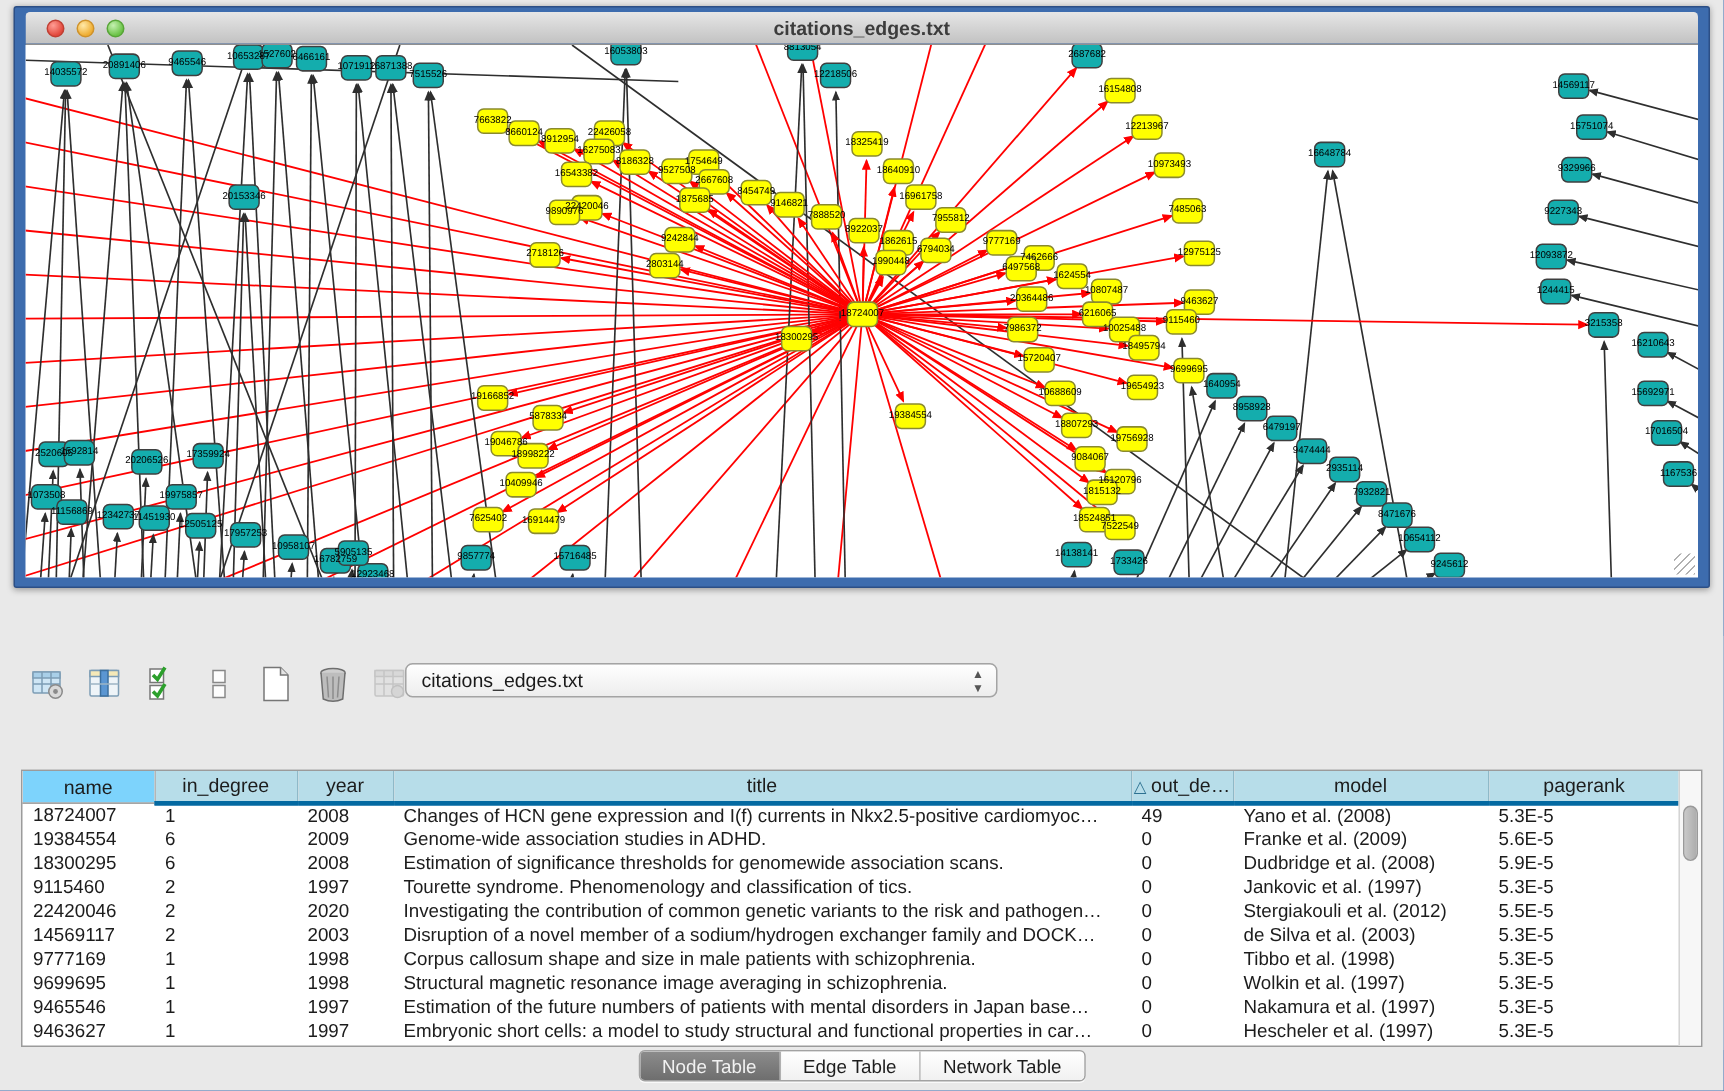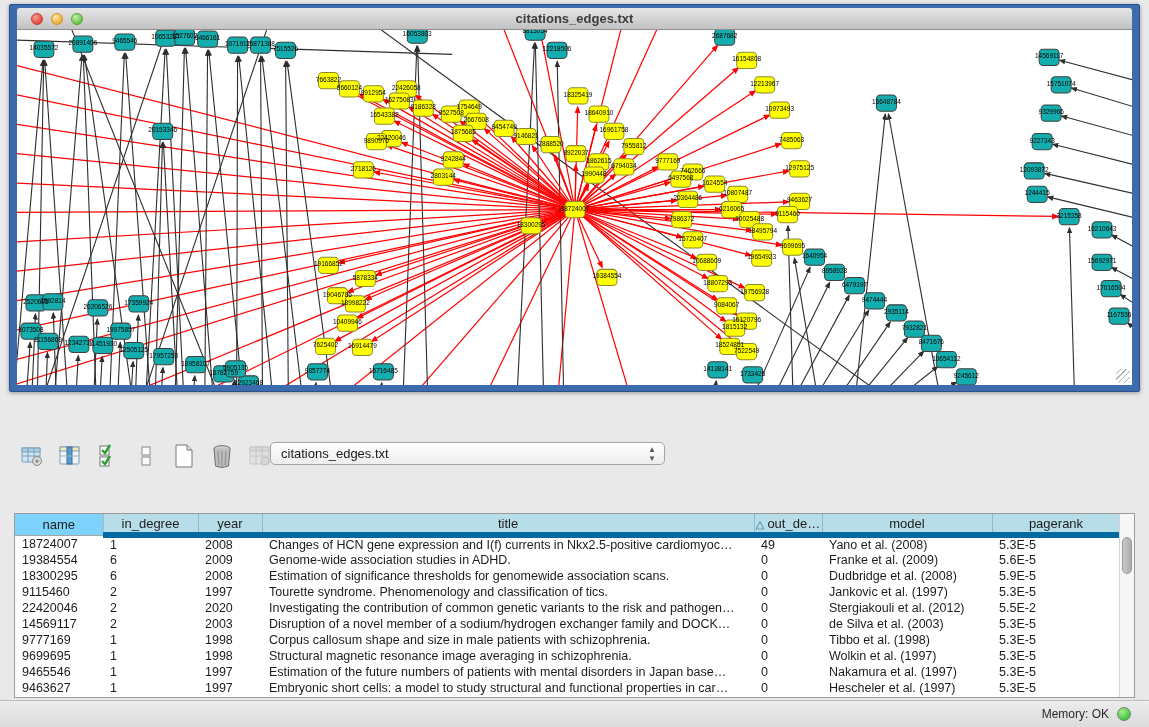--- a/index.html
+++ b/index.html
@@ -46,21 +46,21 @@
   .fx-label { font-size:15px; font-style:italic; color:#222; font-family:"Liberation Serif", serif; }
   .table-select { position:absolute; left:270px; top:18px; width:395px; height:23px;
     background:linear-gradient(#ffffff,#ededed); border:1px solid #a4a4a4; border-radius:5px;
     font-size:13px; color:#1a1a1a; display:flex; align-items:center; padding:0 10px; }
   .select-arrows { position:absolute; right:8px; top:2px; font-size:8px; color:#555; line-height:9px; text-align:center; }
 
   .table-wrap { position:absolute; left:14px; top:89px; width:1121px; height:185px;
     background:#fff; border:1px solid #9b9b9b; }
   table.data { border-collapse:collapse; table-layout:fixed; width:1105px; }
   table.data th { height:21px; font-size:13px; font-weight:normal; color:#1c1c1c;
-    background:#b7dde9; border-right:1px solid #8fb9c8; border-bottom:6px solid #0369a1; text-align:center;
+    background:#b7dde9; border-right:1px solid #8fb9c8; border-bottom:3px solid #0369a1; text-align:center;
     overflow:hidden; white-space:nowrap; }
   table.data th.plain { background:#7dd3fc; border-right:1px solid #b5b5b5; border-bottom:1px solid #a5a5a5; }
   table.data td { height:16px; font-size:12.5px; color:#1c1c1c; padding:0 0 0 7px;
     overflow:hidden; white-space:nowrap; }
   .sort-tri { color:#2d7191; font-size:11px; }
   .vscroll { position:absolute; right:0; top:0; width:15px; height:100%;
     background:#f7f7f7; border-left:1px solid #d4d4d4; }
   .vscroll .thumb { position:absolute; left:2px; top:23px; width:10px; height:37px;
     background:linear-gradient(90deg,#c9c9c9,#adadad); border:1px solid #9a9a9a; border-radius:6px; }
 
@@ -649,21 +649,21 @@
               <td>Jankovic et al. (1997)</td>
               <td>5.3E-5</td>
             </tr>
             <tr>
               <td>22420046</td>
               <td>2</td>
               <td>2020</td>
               <td>Investigating the contribution of common genetic variants to the risk and pathogen…</td>
               <td>0</td>
               <td>Stergiakouli et al. (2012)</td>
-              <td>5.5E-2</td>
+              <td>5.5E-5</td>
             </tr>
             <tr>
               <td>14569117</td>
               <td>2</td>
               <td>2003</td>
               <td>Disruption of a novel member of a sodium/hydrogen exchanger family and DOCK…</td>
               <td>0</td>
               <td>de Silva et al. (2003)</td>
               <td>5.3E-5</td>
             </tr>
@@ -710,17 +710,13 @@
       </div>
     </div>
 
     <div class="tabs" id="tabs">
         <div class="tab active">Node Table</div>
         <div class="tab">Edge Table</div>
         <div class="tab">Network Table</div>
       </div>
   </div>
 
-  <div class="statusbar">
-    <span class="memory-label">Memory: OK</span>
-    <div class="memory-dot"></div>
-  </div>
 </div>
 
 </body></html>

